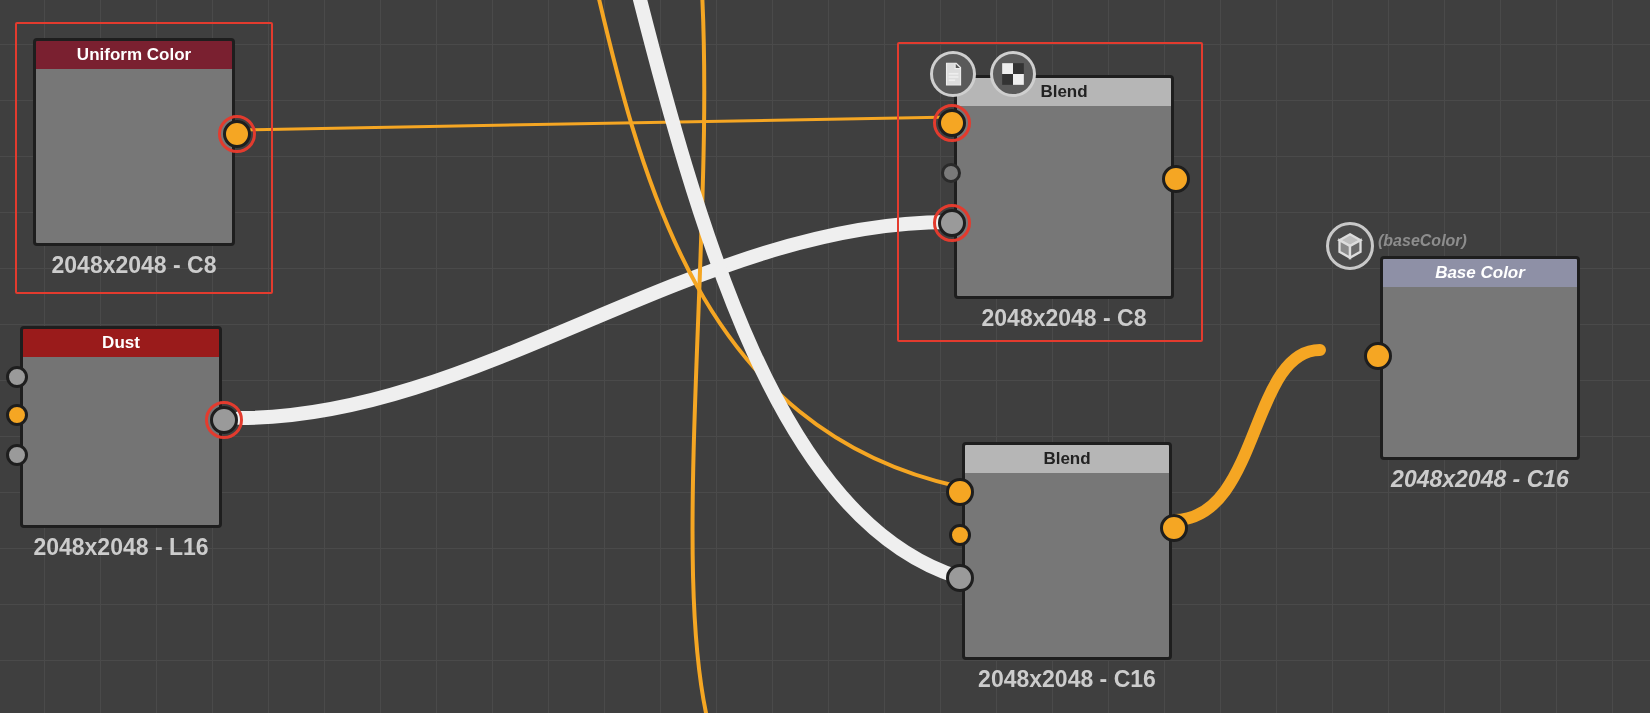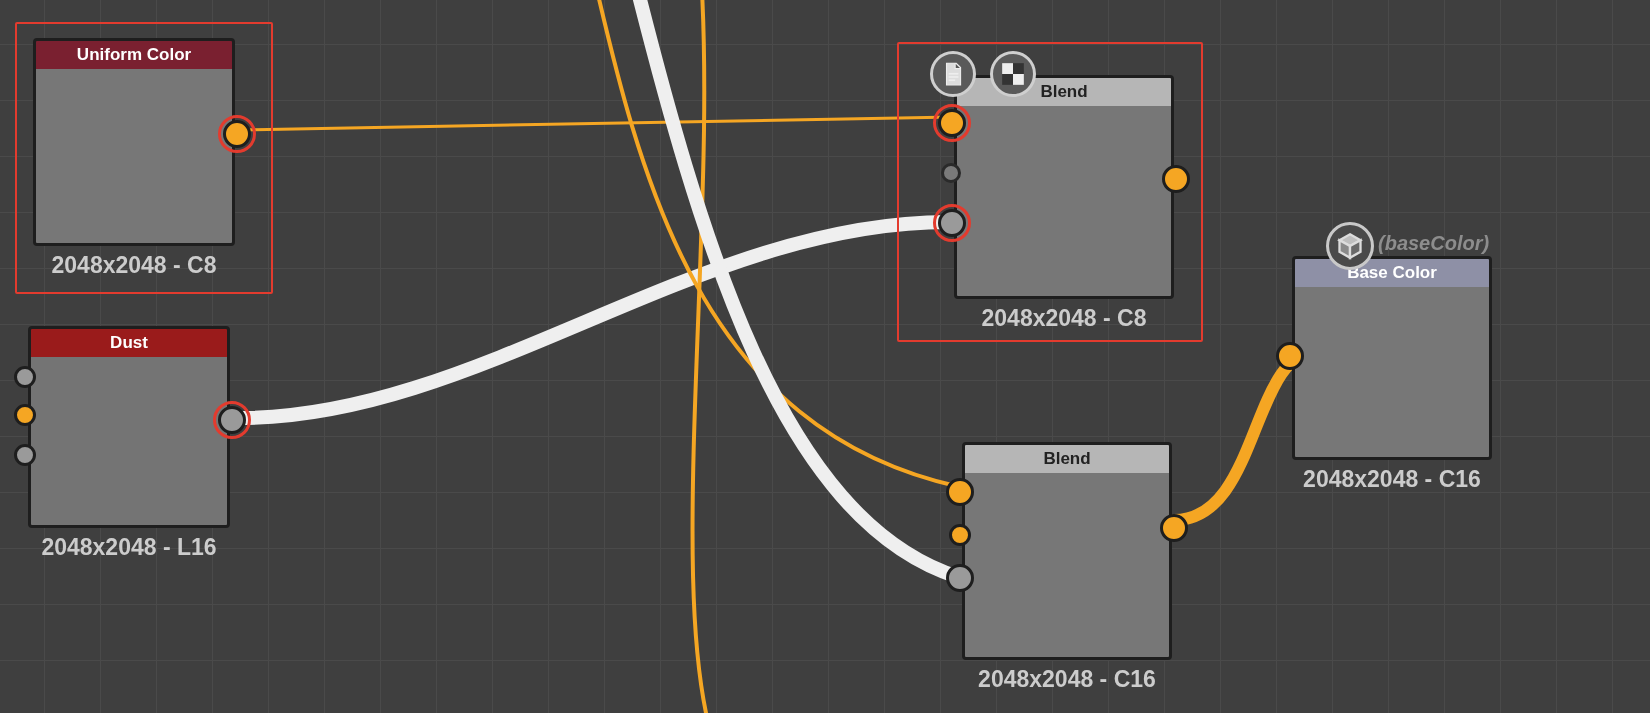--- a/index.html
+++ b/index.html
@@ -97,21 +97,21 @@
     border: 3px solid #c9c9c9;
     display: flex; align-items: center; justify-content: center;
     z-index: 6;
   }
   .cube-chip svg { width: 28px; height: 28px; }
   .usage-label {
     position: absolute;
     color: #8d8d8d;
     font-style: italic;
     font-weight: 600;
-    font-size: 20px;
+    font-size: 16px;
     z-index: 4;
     user-select: none;
   }
 
   
   .tex-uniform {
     background: #a79c63;
   }
   .tex-bw-bricks {
     background:
@@ -157,21 +157,21 @@
 <div class="node" style="left:33px; top:38px; width:202px;">
   <div class="frame">
     <div class="title" style="background:#7a2030;">Uniform Color</div>
     <div class="body tex-uniform" style="height:174px;"></div>
   </div>
   <div class="footer">2048x2048 - C8</div>
 
   <div class="port big orange ring-red" style="right:-16px; top:82px;"></div>
 </div>
 
-<div class="node" style="left:28px; top:326px; width:202px;">
+<div class="node" style="left:20px; top:326px; width:202px;">
   <div class="frame">
     <div class="title" style="background:#9a1b1b;">Dust</div>
     <div class="body tex-bw-bricks" style="height:168px;"></div>
   </div>
   <div class="footer">2048x2048 - L16</div>
 
   <div class="port gray" style="left:-14px; top:40px;"></div>
   <div class="port orange" style="left:-14px; top:78px;"></div>
   <div class="port gray" style="left:-14px; top:118px;"></div>
 
@@ -214,21 +214,21 @@
     <div class="title" style="background:#b6b6b6; color:#222;">Blend</div>
     <div class="body tex-brown-bricks" style="height:184px;"></div>
   </div>
   <div class="footer">2048x2048 - C16</div>
   <div class="port big orange" style="left:-16px; top:36px;"></div>
   <div class="port orange" style="left:-13px; top:82px;"></div>
   <div class="port big gray" style="left:-16px; top:122px;"></div>
   <div class="port big orange" style="right:-16px; top:72px;"></div>
 </div>
 
-<div class="node" style="left:1292px; top:256px; width:200px;">
+<div class="node" style="left:1380px; top:256px; width:200px;font-style:italic;">
   <div class="frame">
     <div class="title" style="background:#8e90a6;">Base Color</div>
     <div class="body tex-brown-bricks" style="height:170px;"></div>
   </div>
   <div class="footer">2048x2048 - C16</div>
   <div class="port big orange" style="left:-16px; top:86px;"></div>
 </div>
 <div class="cube-chip" style="left:1326px; top:222px;">
   <svg viewBox="0 0 24 24" fill="none" stroke="#ddd" stroke-width="2">
     <path d="M12 2 L21 7 L12 12 L3 7 Z" fill="#bfbfbf"></path>

